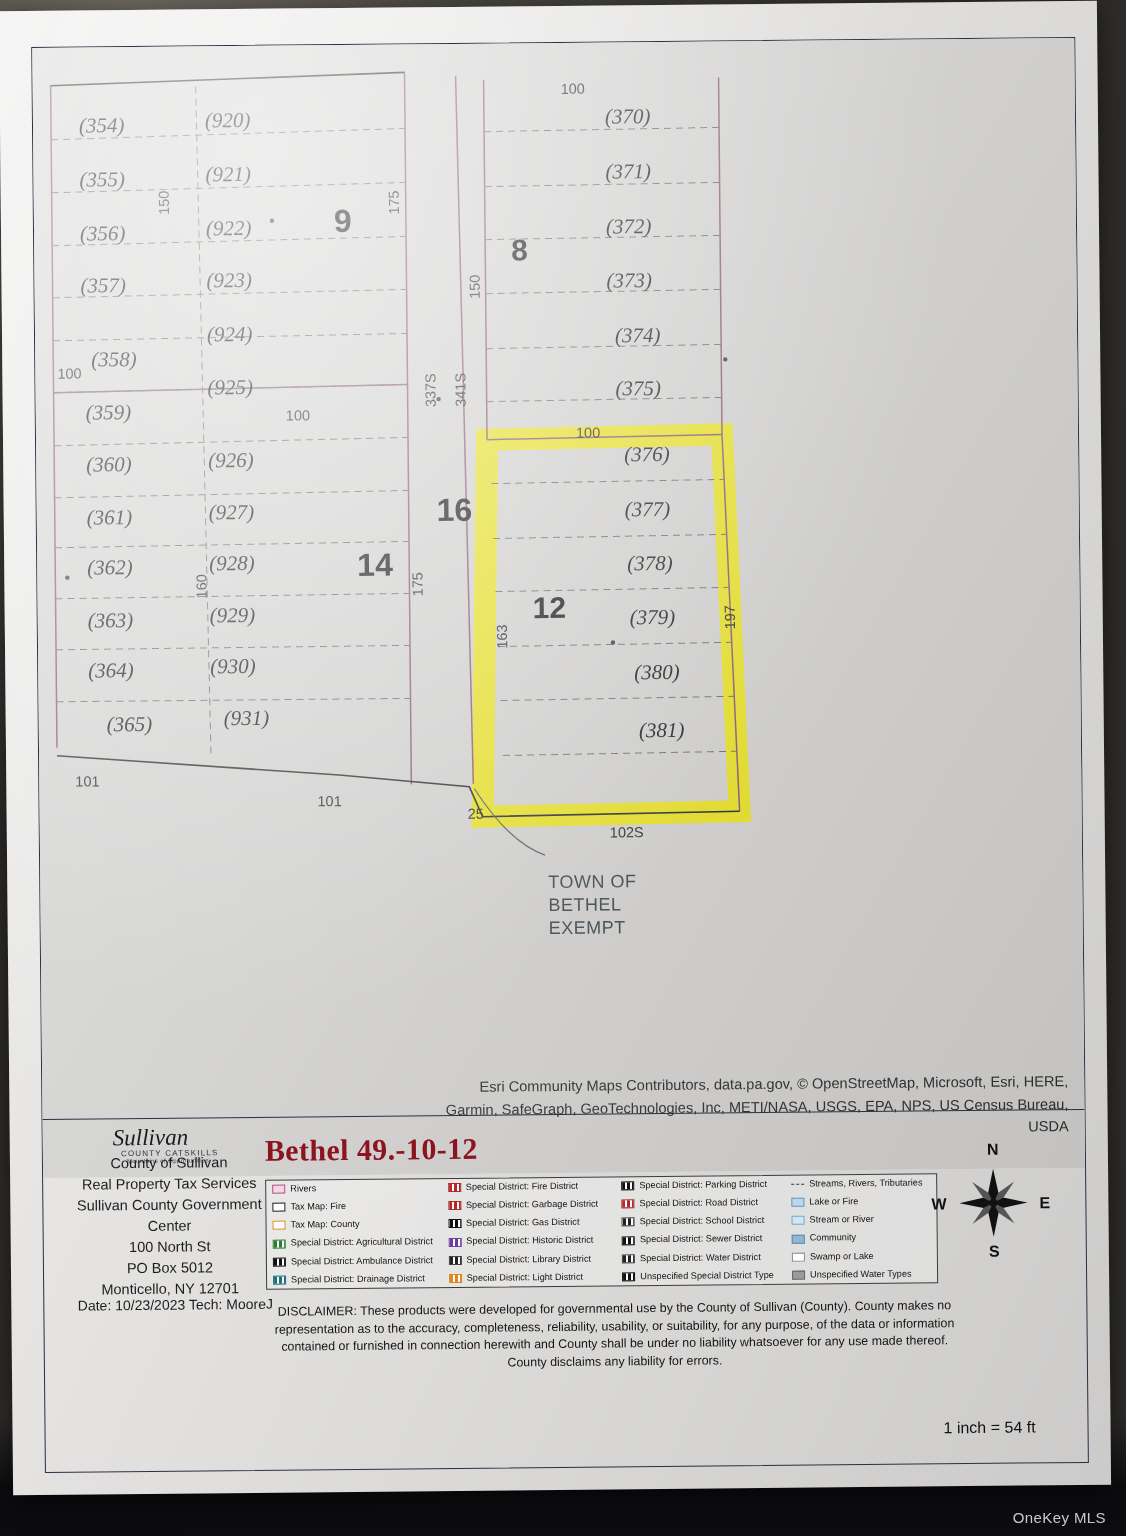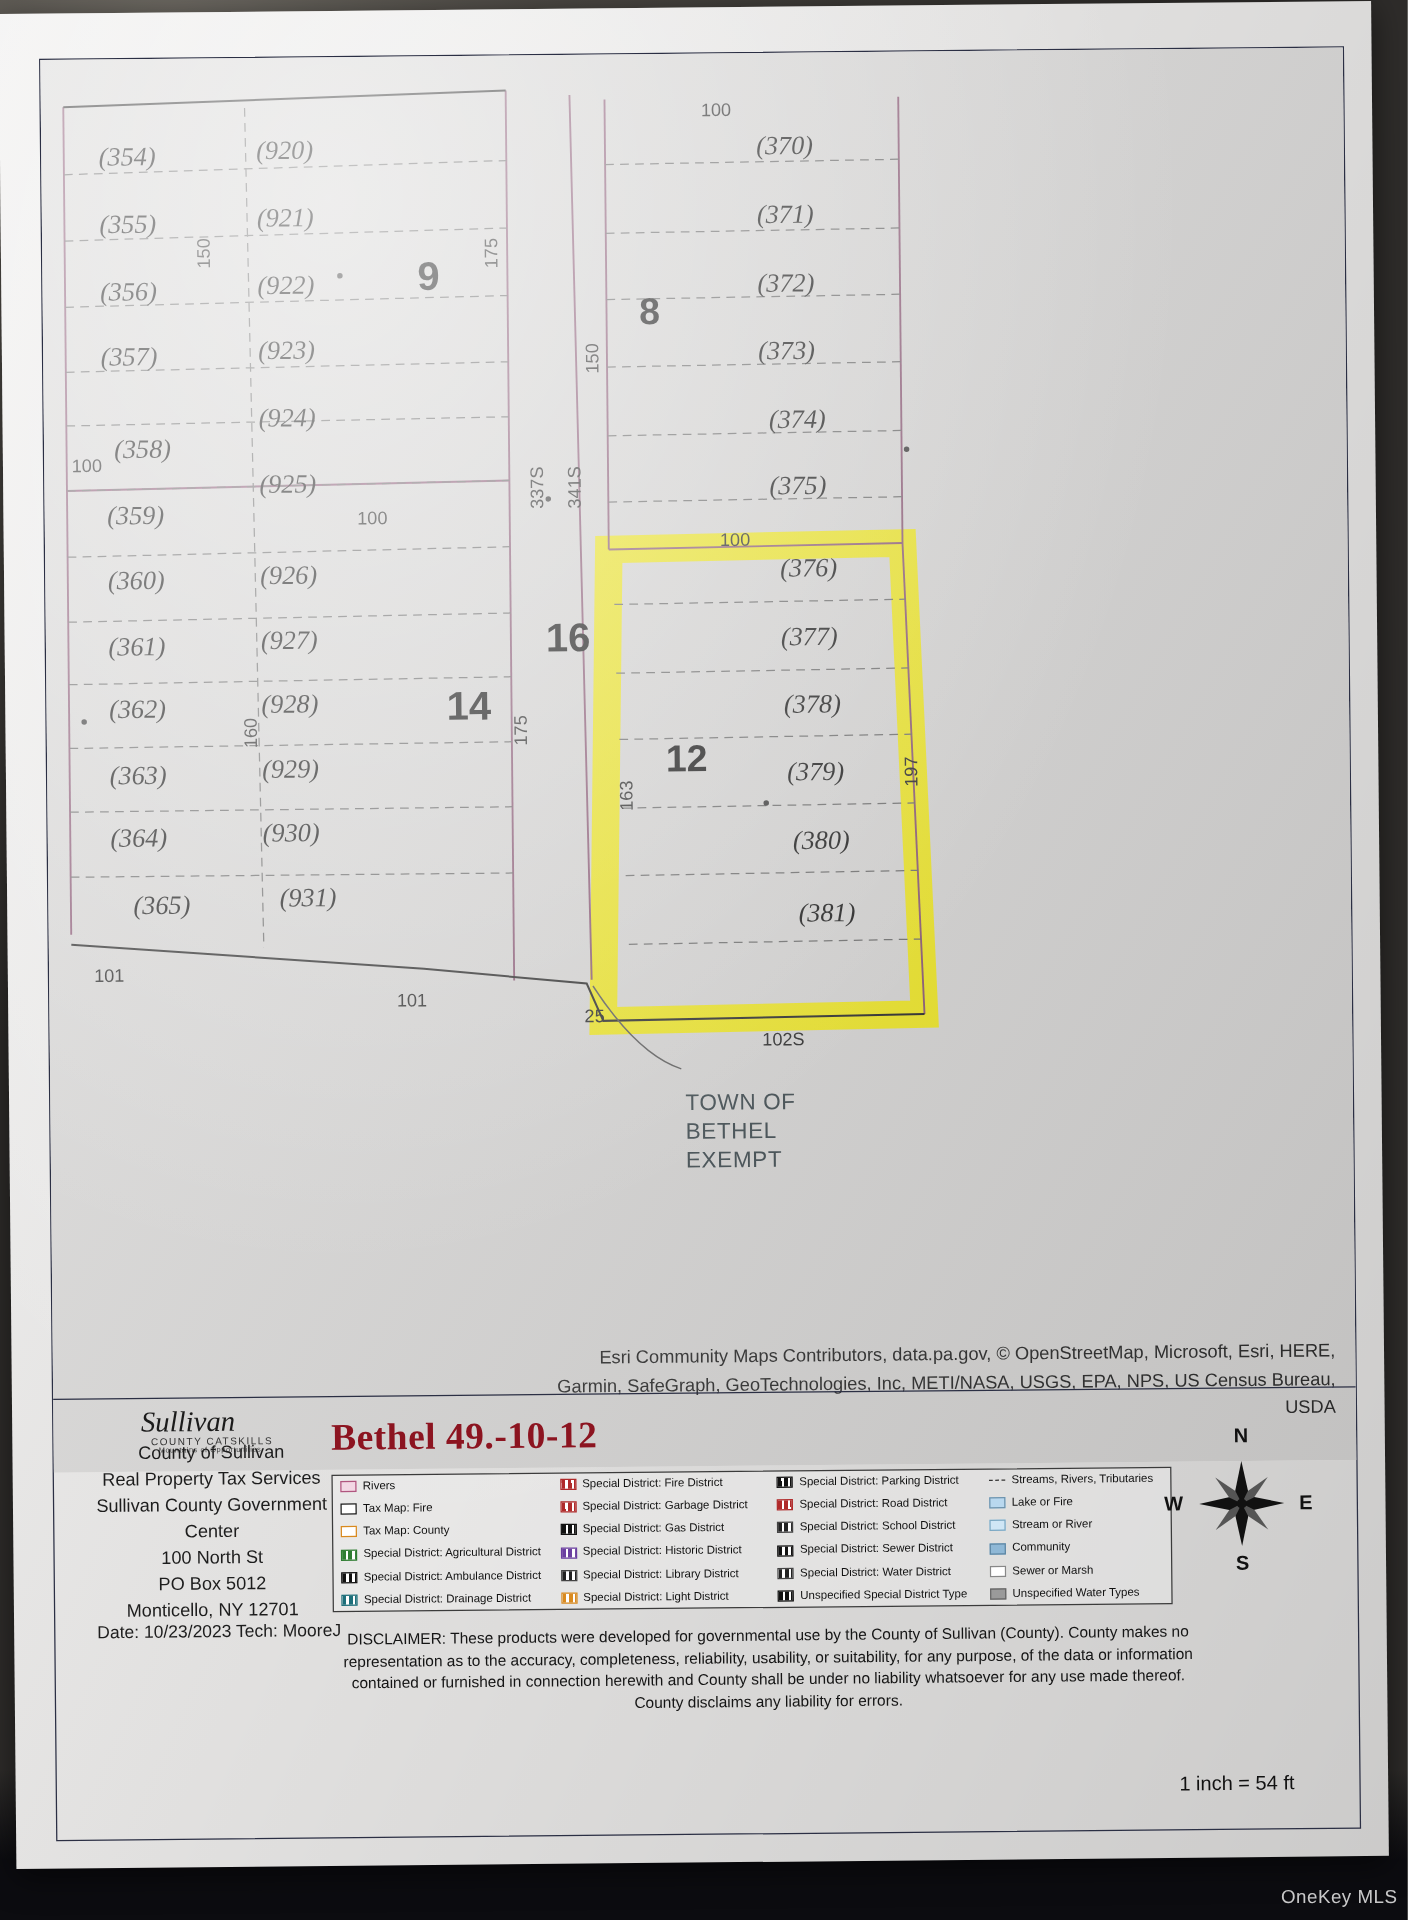--- a/index.html
+++ b/index.html
@@ -152,21 +152,21 @@
   #disclaimer{
     position:absolute;left:230px;top:186px;width:680px;
     font-size:12.4px;color:#151515;line-height:1.42;text-align:center;
   }
   #date-line{
     position:absolute;left:22px;top:178px;width:218px;text-align:center;
     font-size:14px;color:#1d1d1d;
   }
 
   #watermark{
-    position:absolute;right:8px;bottom:10px;
+    position:absolute;right:20px;bottom:10px;
     color:#d9d9d9;font-size:15px;letter-spacing:.4px;opacity:.92;
   }
 </style>
 </head>
 <body>
 
 <div id="photo-bg"></div>
 
 <div id="sheet">
   <div id="frame">
@@ -423,21 +423,21 @@
               <div class="leg-item">
                   <span class="sw river"></span>
                   <span>Stream or River</span>
                 </div>
               <div class="leg-item">
                   <span class="sw res"></span>
                   <span>Community</span>
                 </div>
               <div class="leg-item">
                   <span class="sw swamp"></span>
-                  <span>Sewer or Marsh</span>
+                  <span>Swamp or Lake</span>
                 </div>
               <div class="leg-item">
                   <span class="sw unspec-water"></span>
                   <span>Unspecified Water Types</span>
                 </div>
             </div>
           </div>
         </div>
 
         <div id="compass">

